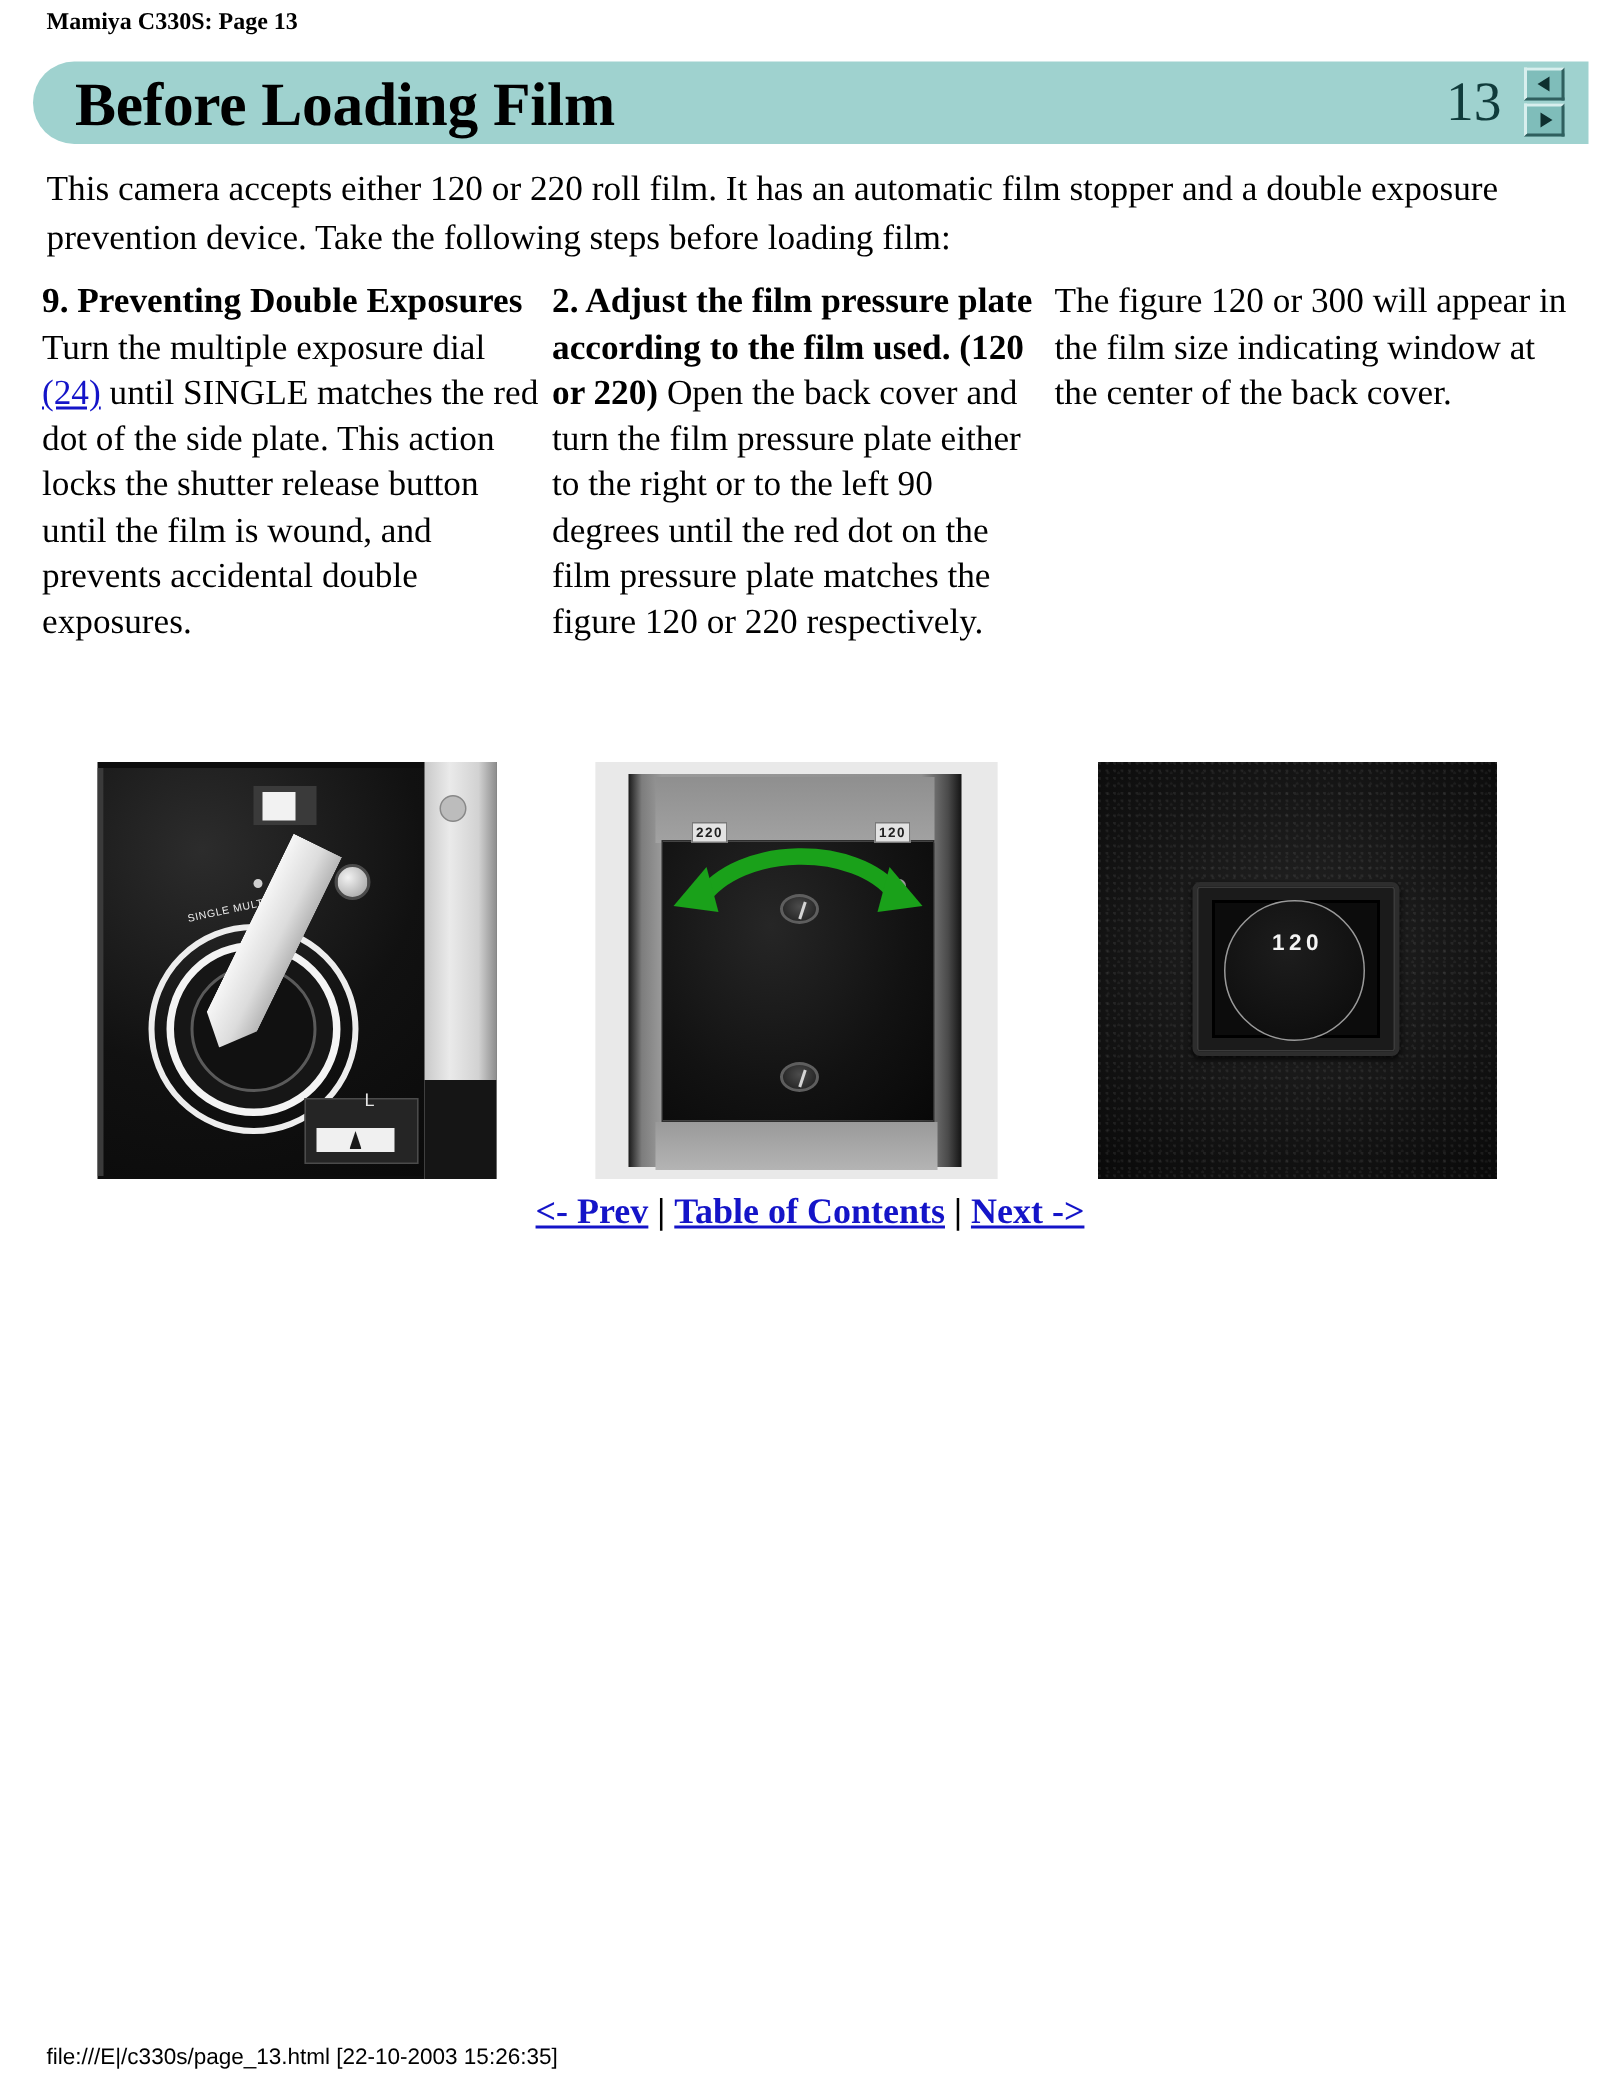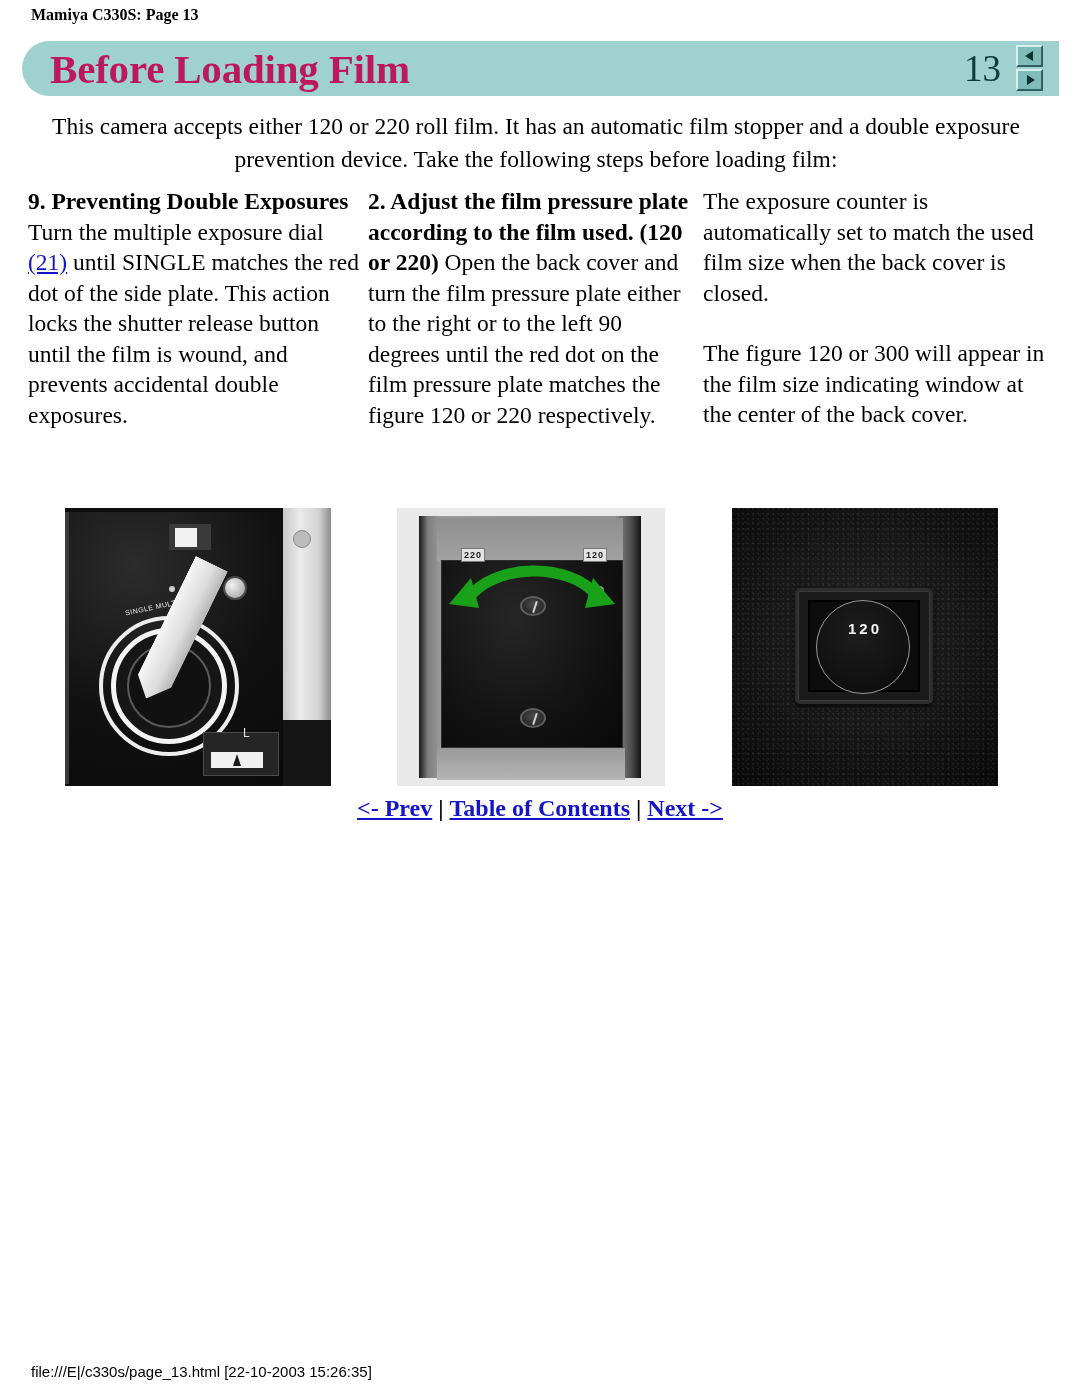--- a/index.html
+++ b/index.html
@@ -42,21 +42,21 @@
   }
   .banner-title {
     position: absolute;
     left: 28px;
     top: 50%;
     transform: translateY(-50%);
     font-family: "Liberation Serif", "DejaVu Serif", serif;
     font-weight: bold;
     font-size: 41px;
     line-height: 44px;
-    color: #be185d;
+    color: #000000;
     letter-spacing: -0.2px;
     white-space: nowrap;
   }
   .banner-page-no {
     position: absolute;
     right: 58px;
     top: 50%;
     transform: translateY(-50%);
     font-family: "Liberation Serif", "DejaVu Serif", serif;
     font-size: 37px;
@@ -89,21 +89,21 @@
   .nav-btn svg { display: block; }
 
   
   .intro {
     position: absolute;
     left: 31px;
     top: 110px;
     width: 1010px;
     font-size: 23.5px;
     line-height: 33px;
-    text-align: center;
+    text-align: left;
   }
 
   
   .cols {
     position: absolute;
     left: 28px;
     top: 186px;
     width: 1020px;
     display: flex;
     align-items: flex-start;
@@ -418,32 +418,31 @@
     </div>
   </div>
 </div>
 
 <div class="intro">This camera accepts either 120 or 220 roll film. It has an automatic film stopper and a double exposure prevention device. Take the following steps before loading film:</div>
 
 <div class="cols">
 
   <div class="col col-1">
     <p>
-      <b>9. Preventing Double Exposures</b><span> Turn the multiple exposure dial </span><span class="inline-link">(21)</span><span> until SINGLE matches the red dot of the side plate. This action locks the shutter release button until the film is wound, and prevents accidental double exposures.</span>
+      <b>9. Preventing Double Exposures</b><span> Turn the multiple exposure dial </span><span class="inline-link">(24)</span><span> until SINGLE matches the red dot of the side plate. This action locks the shutter release button until the film is wound, and prevents accidental double exposures.</span>
     </p>
   </div>
 
   <div class="col col-2">
     <p>
       <b>2. Adjust the film pressure plate according to the film used. (120 or 220)</b><span> Open the back cover and turn the film pressure plate either to the right or to the left 90 degrees until the red dot on the film pressure plate matches the figure 120 or 220 respectively.</span>
     </p>
   </div>
 
   <div class="col col-3">
-    <p>The exposure counter is automatically set to match the used film size when the back cover is closed.</p>
     <p>The figure 120 or 300 will appear in the film size indicating window at the center of the back cover.</p>
   </div>
 
 </div>
 
 <div class="figures">
 
   <div class="fig fig-1">
     <div class="f1-body"></div>
     <div class="f1-rightstrip"></div>

